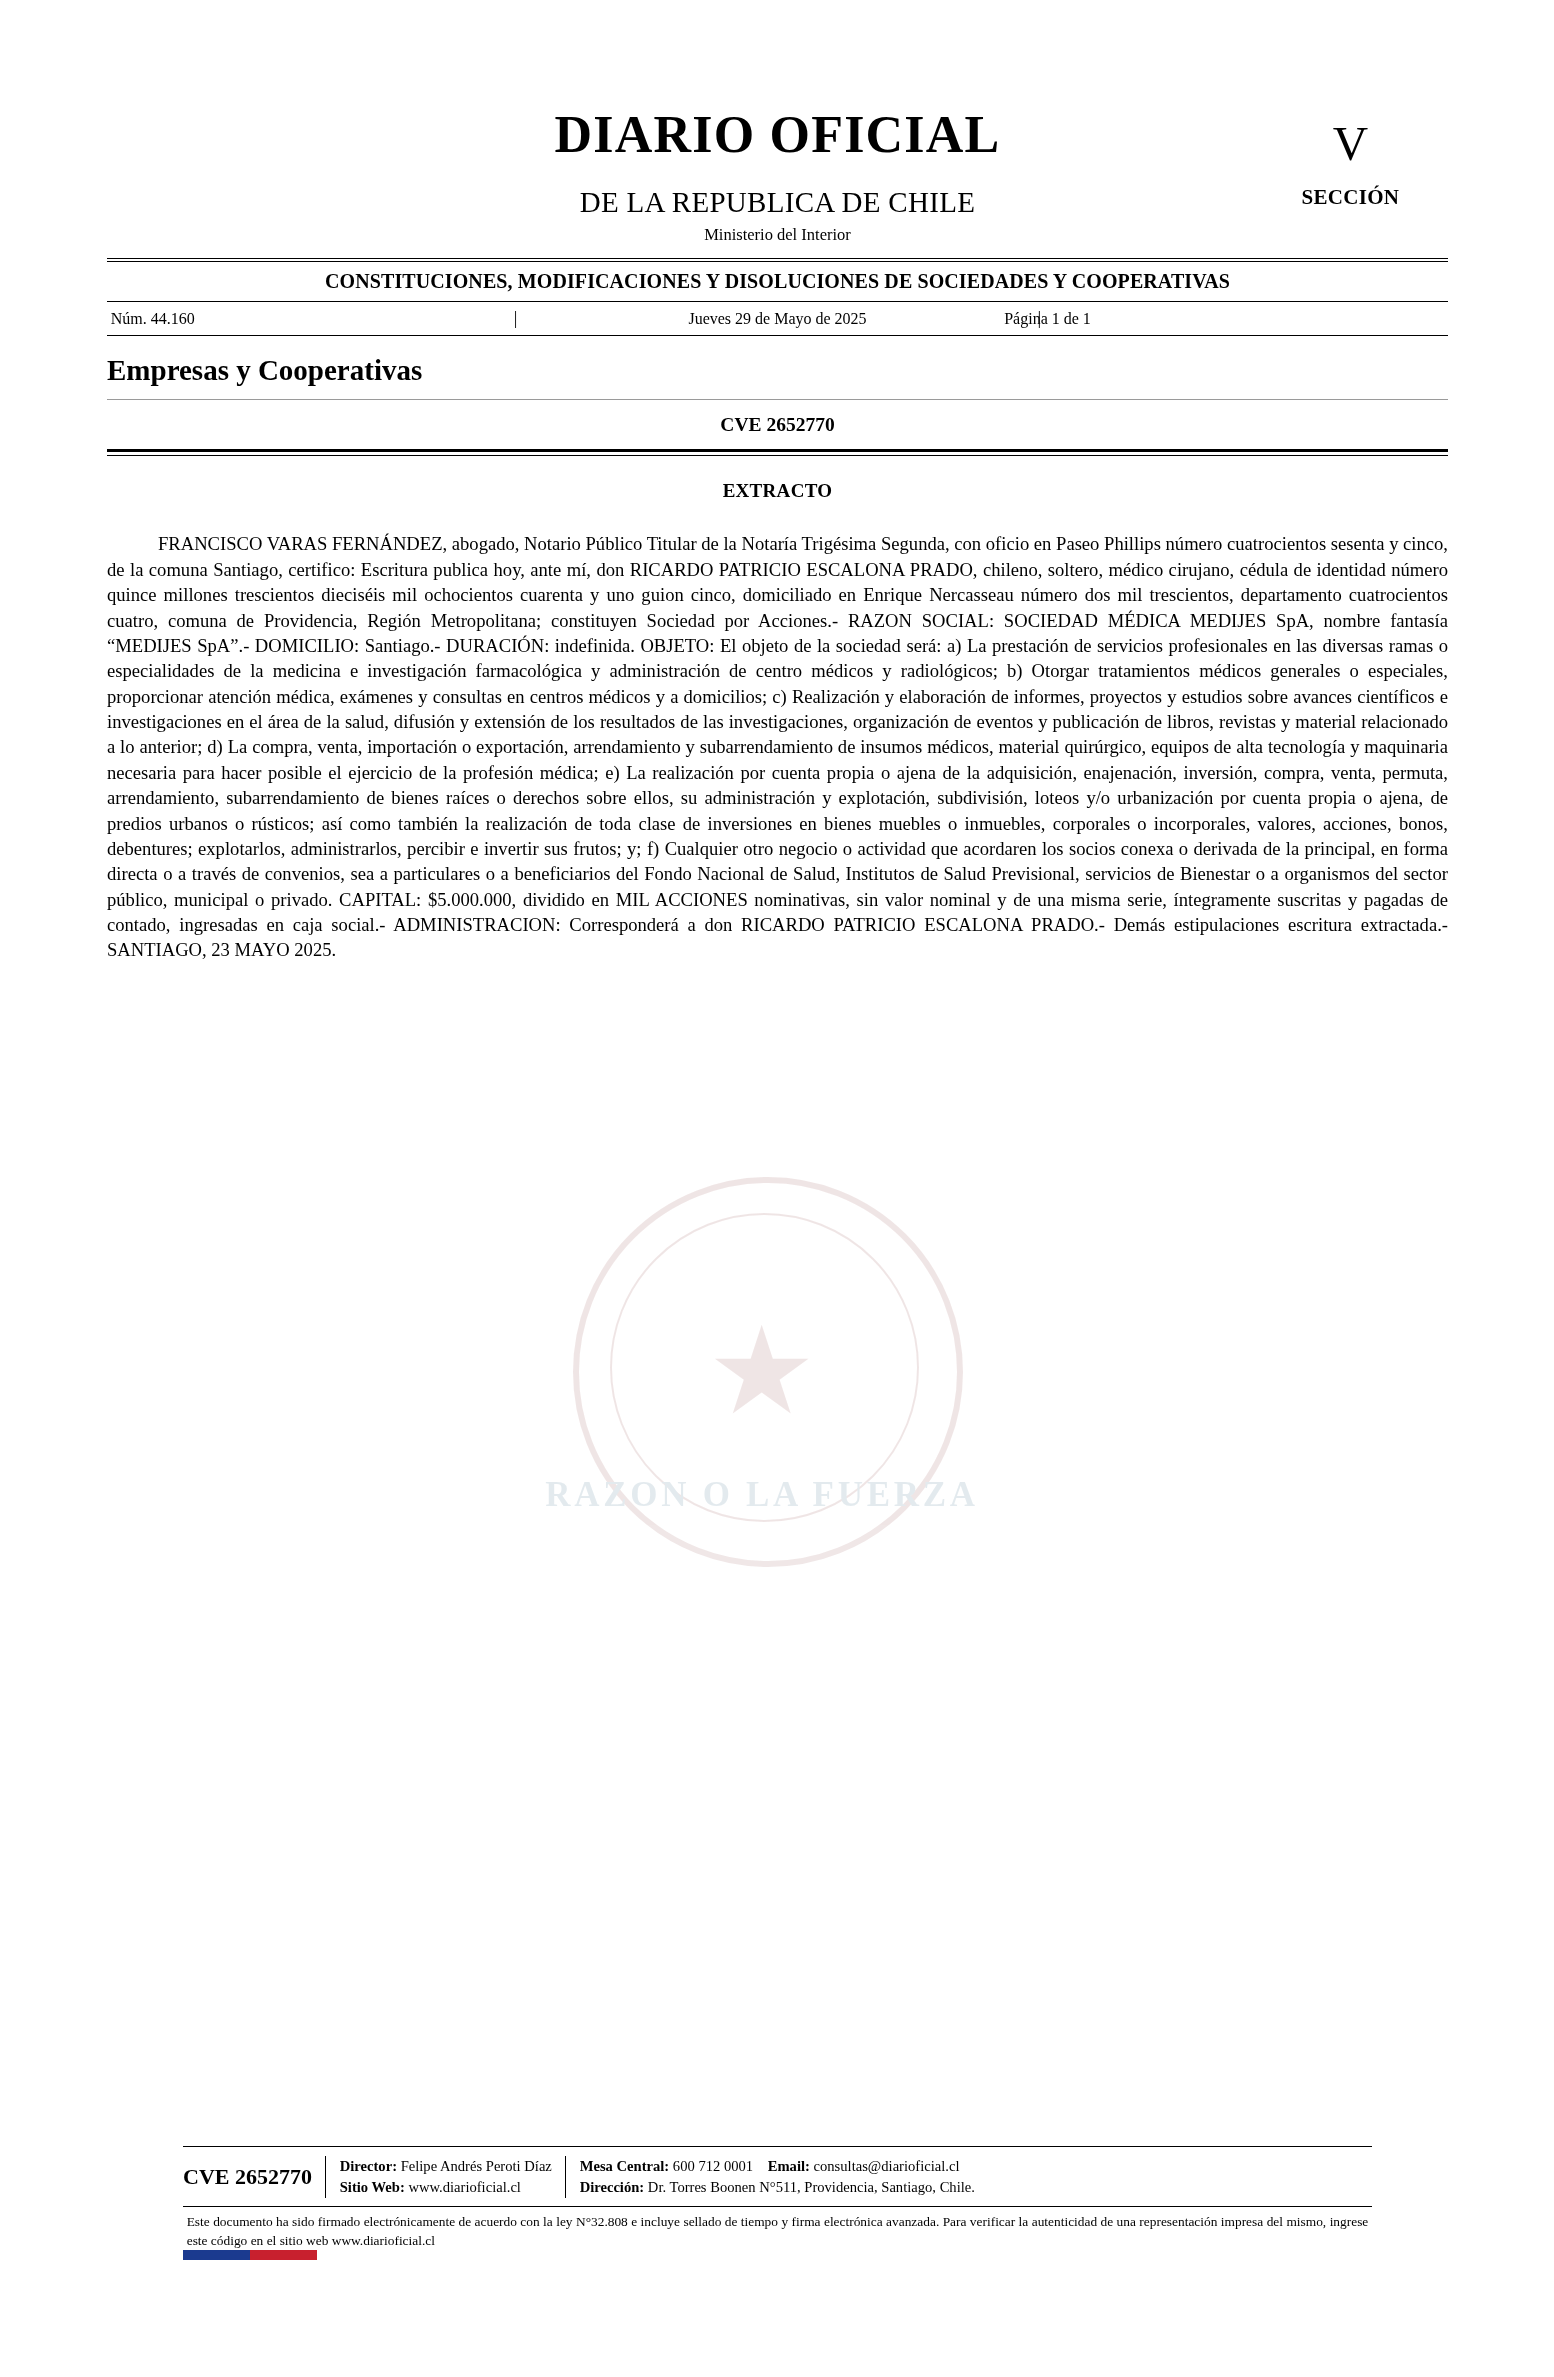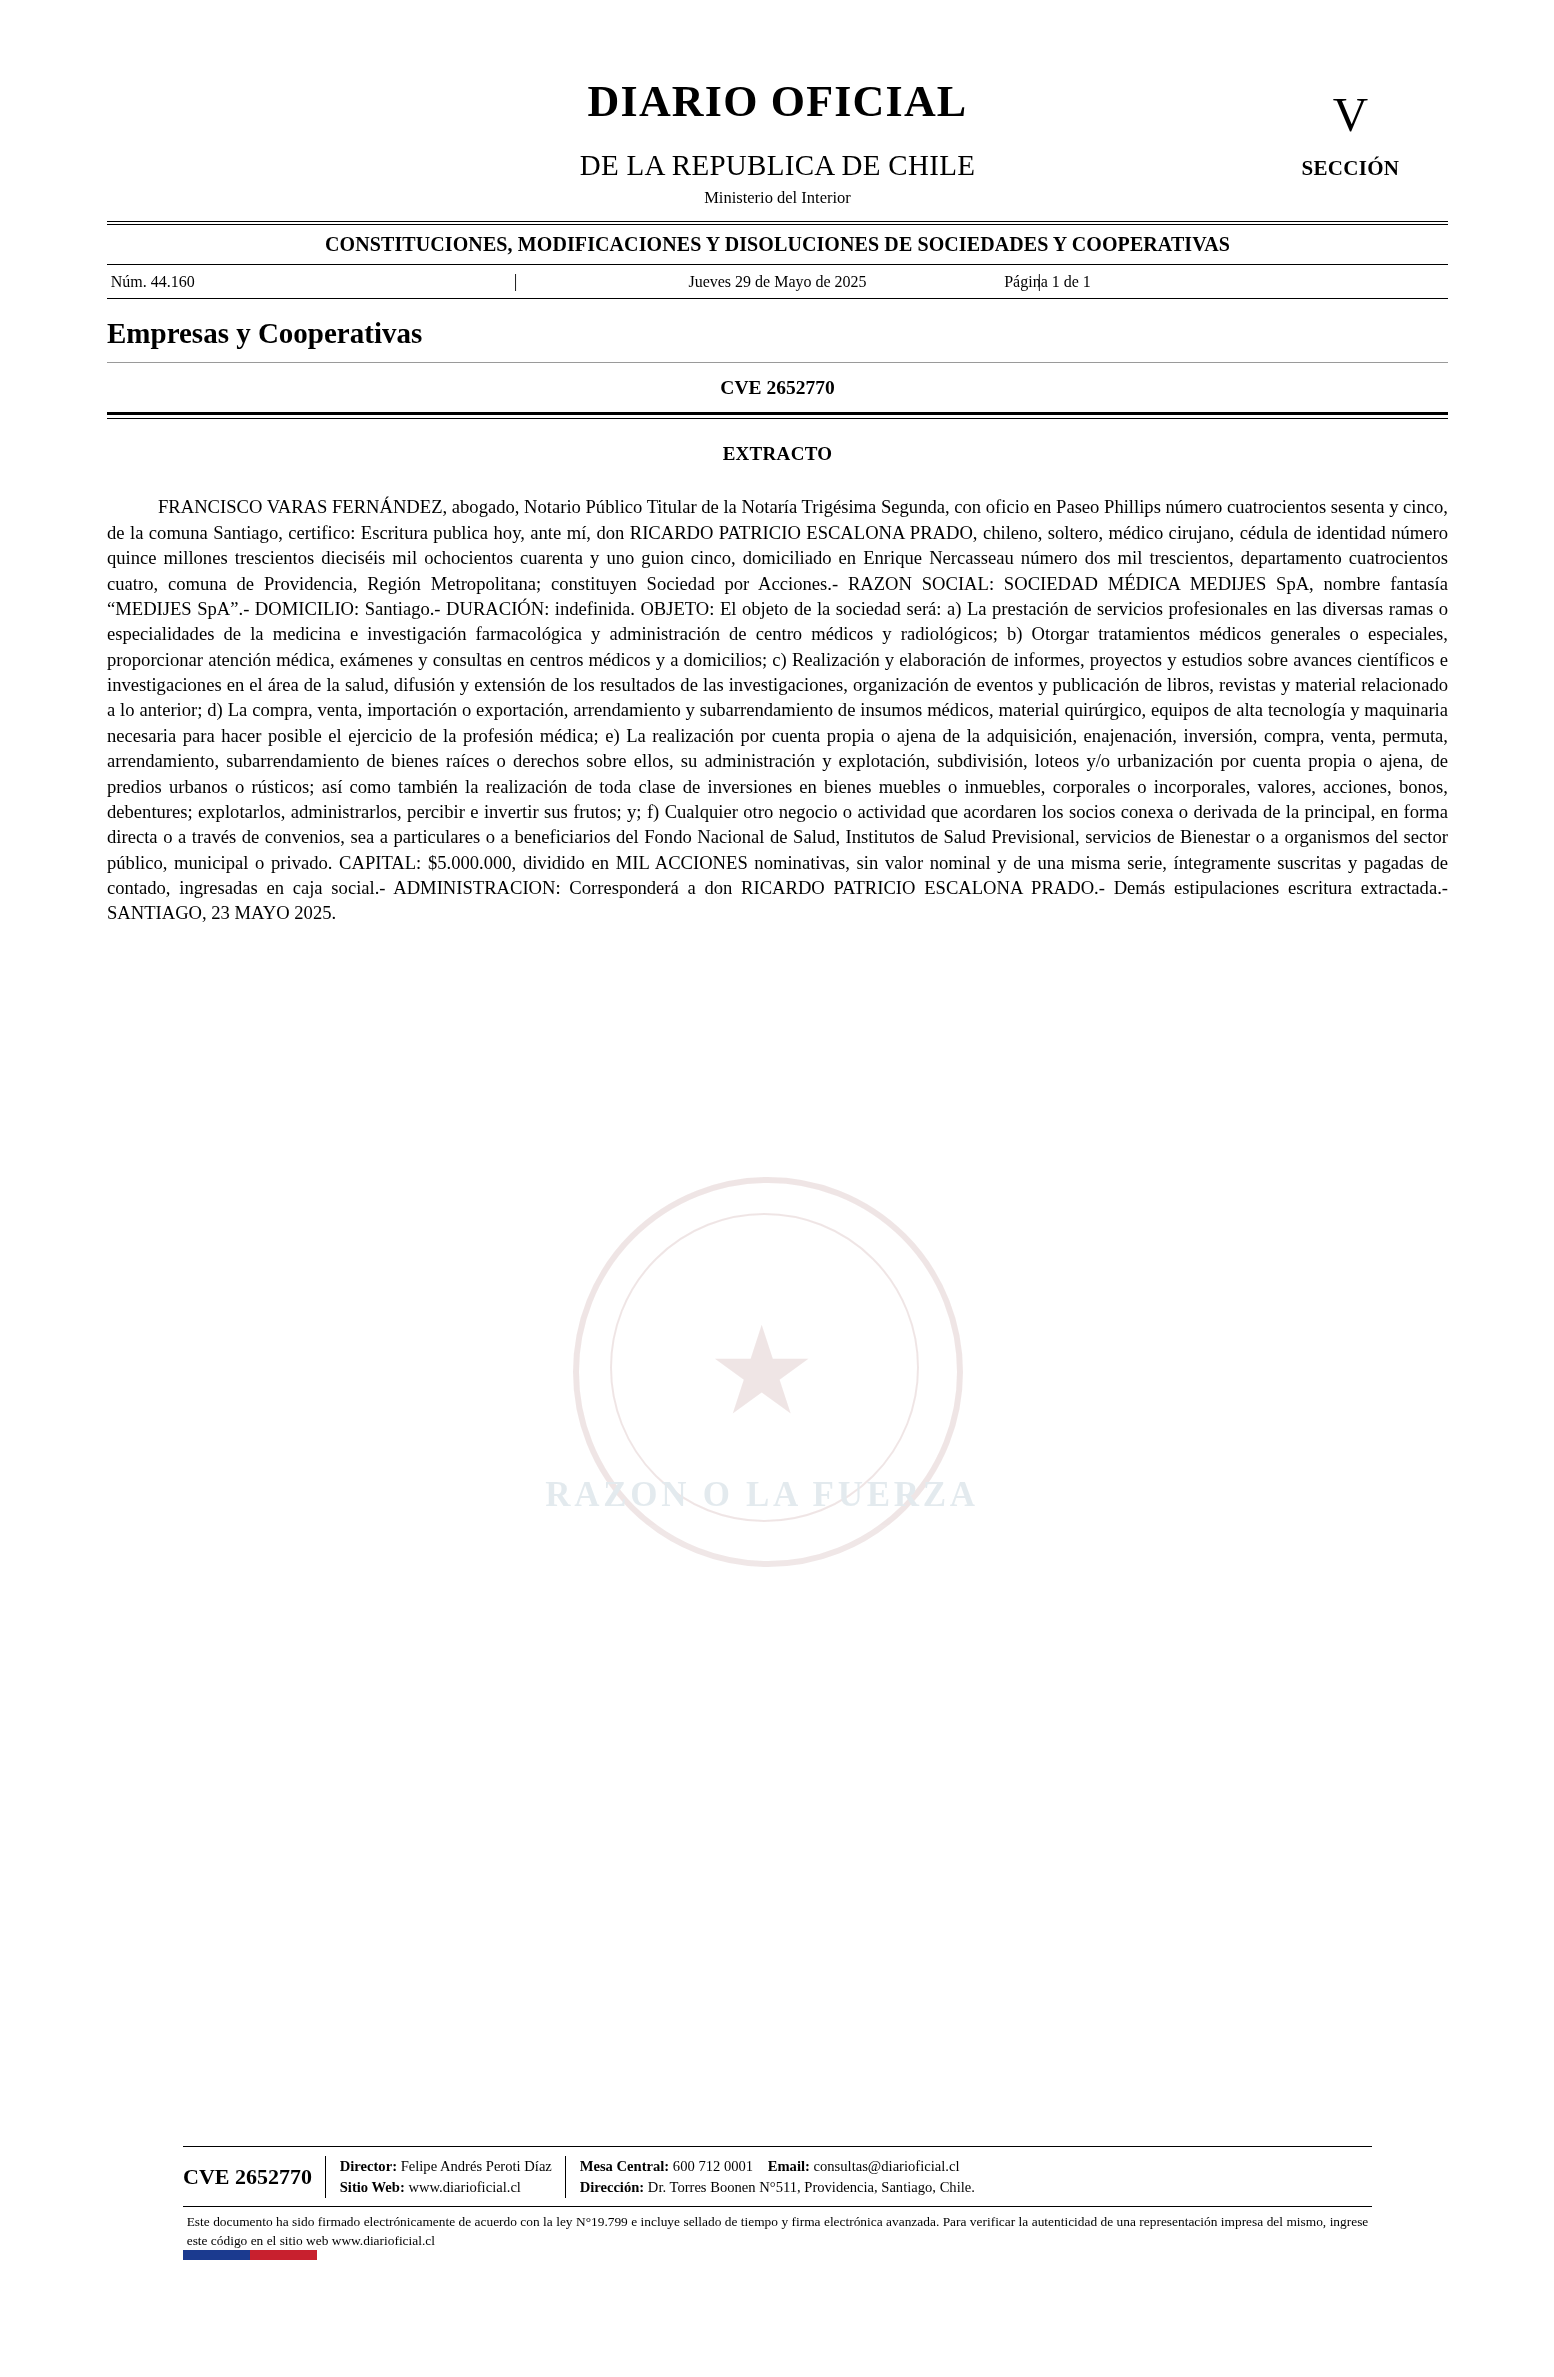--- a/index.html
+++ b/index.html
@@ -30,24 +30,24 @@
   }
 
   
   .masthead {
     position: relative;
     text-align: center;
   }
   .masthead-title {
     font-family: "Liberation Serif", serif;
     font-weight: bold;
-    font-size: 44px;
+    font-size: 52px;
     letter-spacing: 1.2px;
     line-height: 1.0;
-    margin-top: 1px;
+    margin-top: 30px;
   }
   .masthead-sub1 {
     font-size: 29px;
     line-height: 1.2;
     margin-top: 24px;
     letter-spacing: 0.3px;
   }
   .masthead-sub2 {
     font-size: 16.5px;
     line-height: 1.2;
@@ -325,21 +325,21 @@
           <b>Email:</b>
           <span>consultas@diarioficial.cl</span>
         </div>
         <div>
           <b>Dirección:</b>
           <span>Dr. Torres Boonen N°511, Providencia, Santiago, Chile.</span>
         </div>
       </div>
     </div>
     <div class="footer-rule-bottom"></div>
-    <div class="legal">Este documento ha sido firmado electrónicamente de acuerdo con la ley N°19.799 e incluye sellado de tiempo y firma electrónica avanzada. Para verificar la autenticidad de una representación impresa del mismo, ingrese este código en el sitio web www.diarioficial.cl</div>
+    <div class="legal">Este documento ha sido firmado electrónicamente de acuerdo con la ley N°32.808 e incluye sellado de tiempo y firma electrónica avanzada. Para verificar la autenticidad de una representación impresa del mismo, ingrese este código en el sitio web www.diarioficial.cl</div>
     <div class="flag">
       <div class="blue"></div>
       <div class="red"></div>
       <div class="white"></div>
     </div>
   </div>
 
 </div>
 
 

